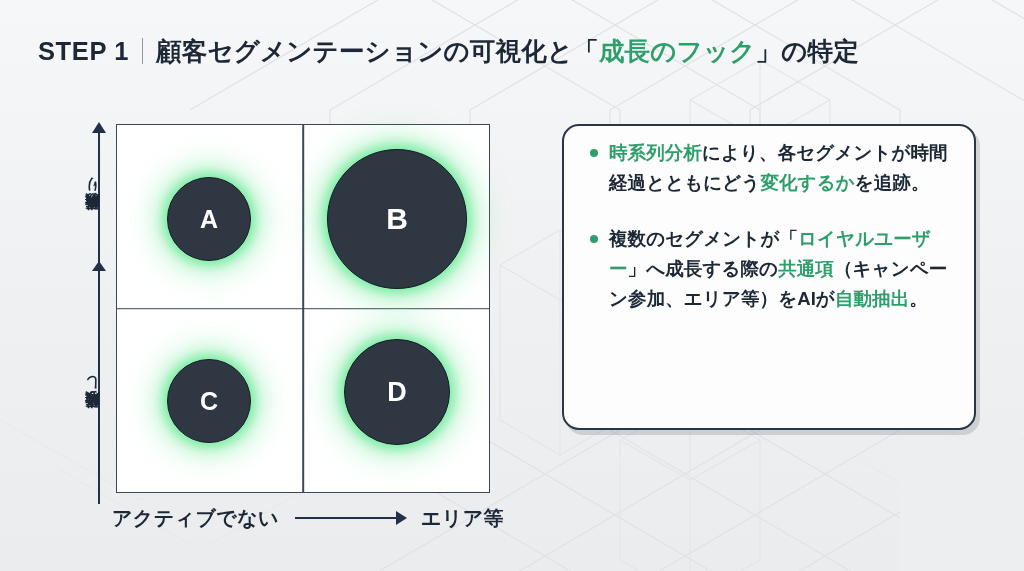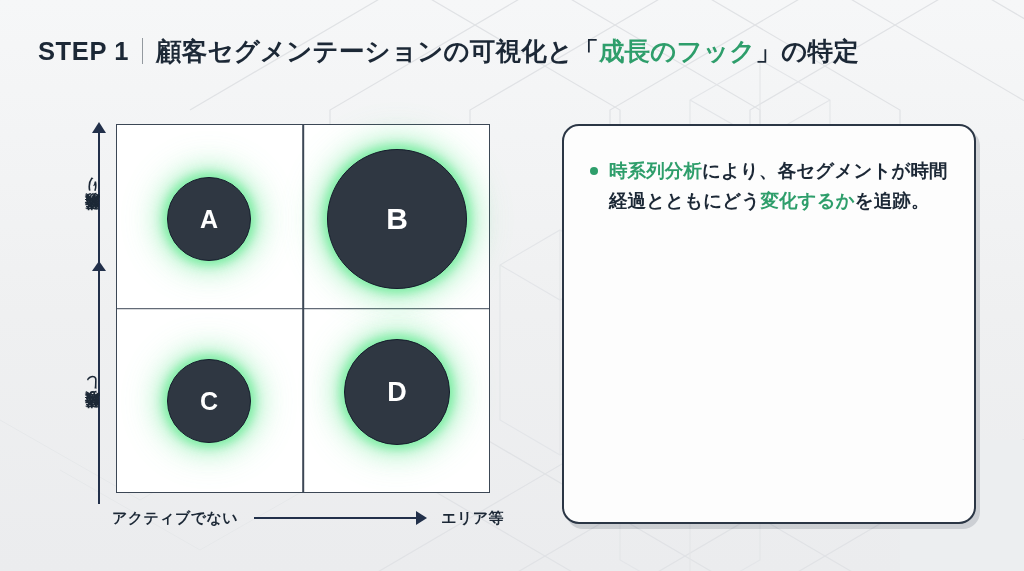--- a/index.html
+++ b/index.html
@@ -180,21 +180,21 @@
     position: absolute;
     left: 112px;
     top: 506px;
     width: 392px;
     height: 24px;
     display: flex;
     align-items: center;
     gap: 10px;
   }
   .x-label {
-    font-size: 15px;
+    font-size: 20px;
     font-weight: 700;
     color: #1c2836;
     white-space: nowrap;
     letter-spacing: 0.4px;
   }
   #x-axis-line {
     position: relative;
     flex: 1;
     height: 2.4px;
     background: #22304a;
@@ -212,27 +212,27 @@
     border-bottom: 7px solid transparent;
     border-left: 11px solid #22304a;
   }
 
   
   #insight-card {
     position: absolute;
     left: 562px;
     top: 124px;
     width: 414px;
-    height: 400px;
+    height: 306px;
     box-sizing: border-box;
     background: #fdfdfd;
     border: 2.2px solid #2b3645;
     border-radius: 17px;
     box-shadow: 4px 5px 0 rgba(40, 52, 68, 0.16);
-    padding: 30px 26px 26px 26px;
+    padding: 12px 26px 26px 26px;
   }
   .bullet-row {
     display: flex;
     align-items: flex-start;
     gap: 11px;
     margin-bottom: 26px;
   }
   .bullet-row:last-child { margin-bottom: 0; }
   .bullet-dot {
     flex: 0 0 auto;
@@ -333,15 +333,19 @@
     <span class="x-label">アクティブでない</span>
     <span id="x-axis-line"></span>
     <span class="x-label">エリア等</span>
   </div>
 
   <div id="insight-card">
     <div class="bullet-row">
       <span class="bullet-dot"></span>
       <span class="bullet-text" id="bullet-text-1"><span class="accent-green">時系列分析</span><span>により、各セグメントが時間経過とともにどう</span><span class="accent-green">変化するか</span><span>を追跡。</span></span>
     </div>
+    <div class="bullet-row">
+      <span class="bullet-dot"></span>
+      <span class="bullet-text" id="bullet-text-2"><span>複数のセグメントが「</span><span class="accent-green">ロイヤルユーザー</span><span>」へ成長する際の</span><span class="accent-green">共通項</span><span>（キャンペーン参加、エリア等）をAIが</span><span class="accent-green">自動抽出</span><span>。</span></span>
+    </div>
   </div>
 
 </div>
 
 </body></html>

